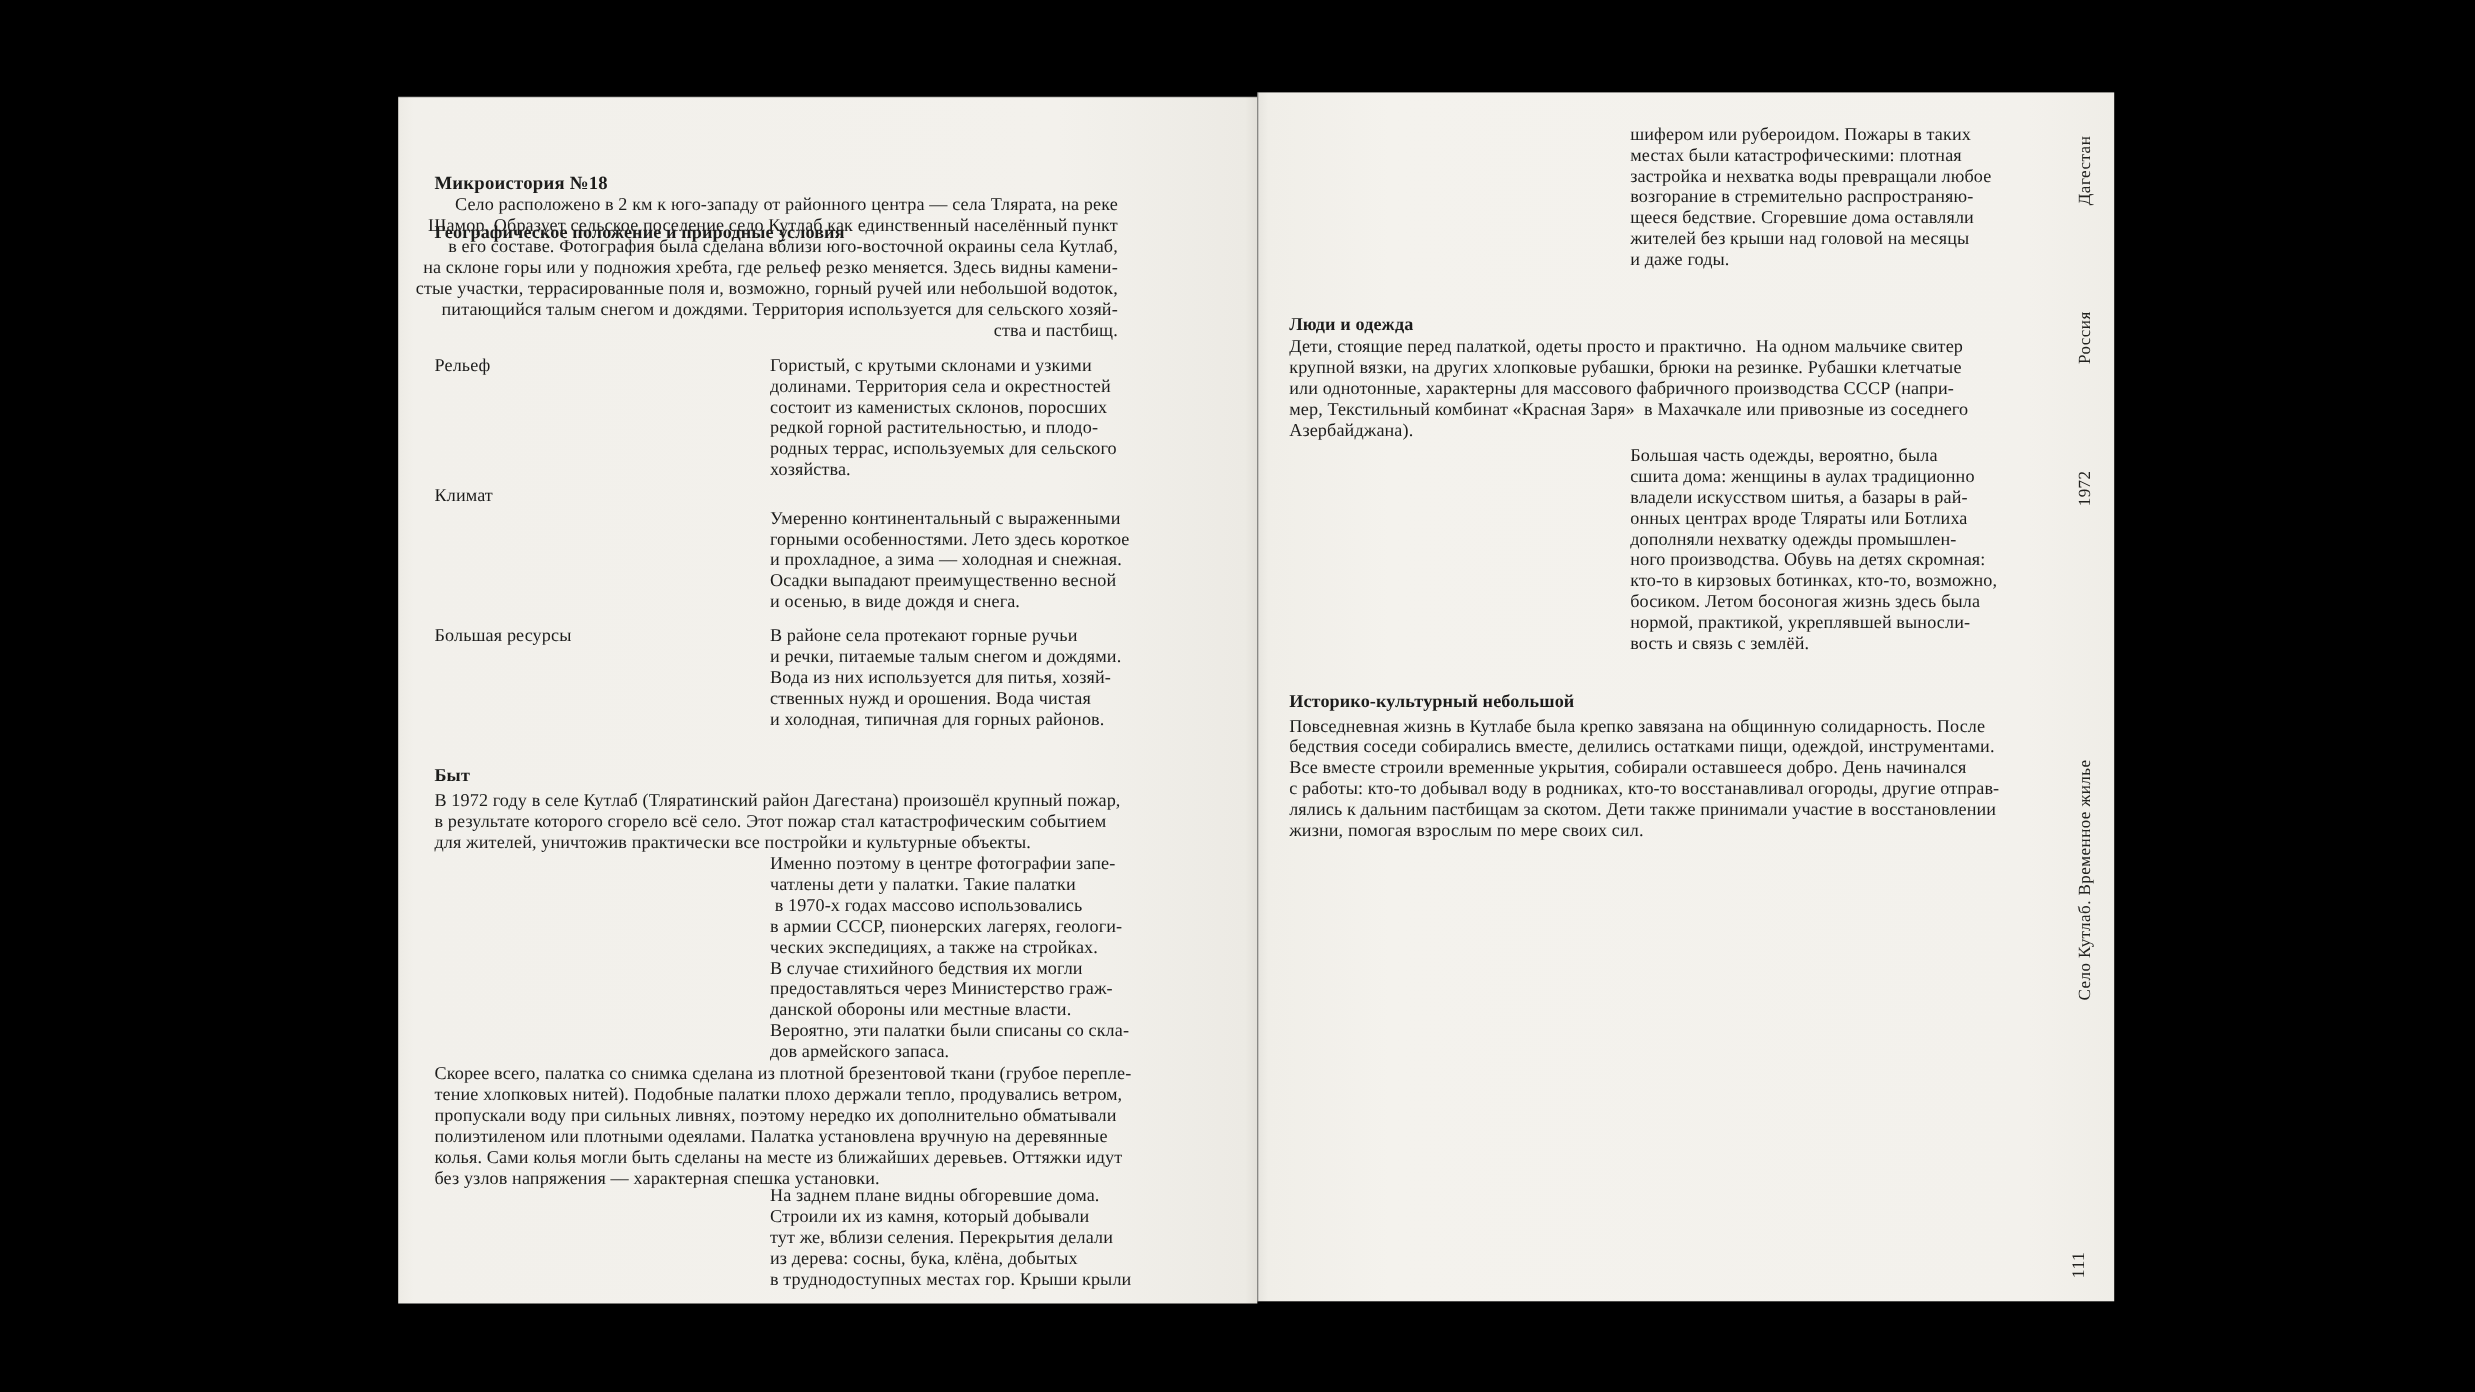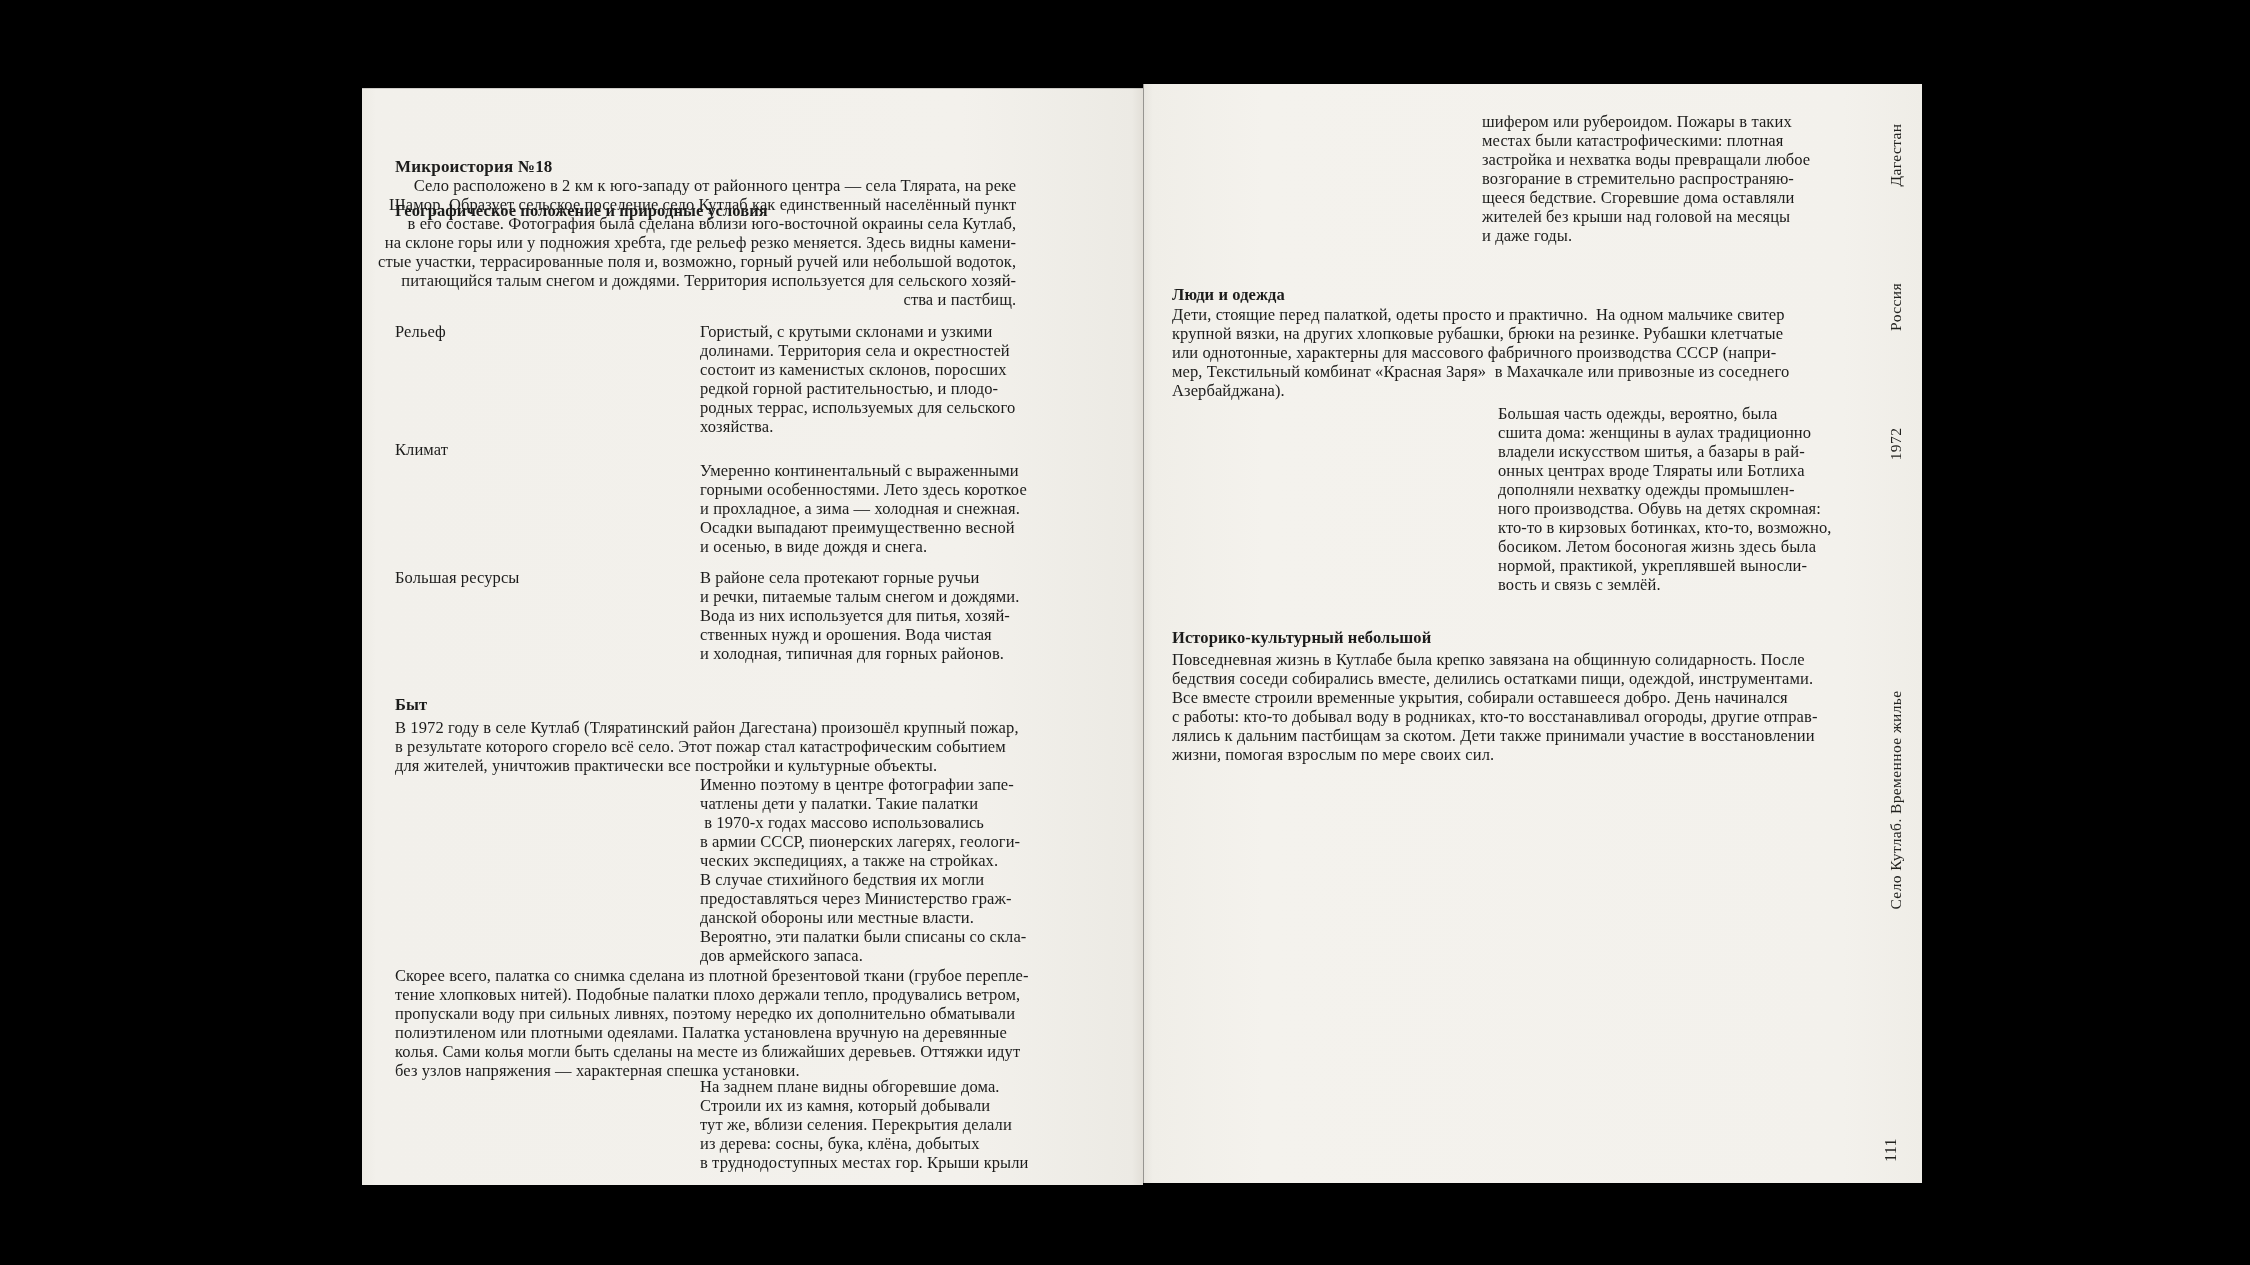--- a/index.html
+++ b/index.html
@@ -95,21 +95,21 @@
 щееся бедствие. Сгоревшие дома оставляли
 жителей без крыши над головой на месяцы
 и даже годы.</div>
 
     <div class="txt h" style="left:29px;top:201px;">Люди и одежда</div>
     <div class="txt" style="left:29px;top:221px;">Дети, стоящие перед палаткой, одеты просто и практично.  На одном мальчике свитер
 крупной вязки, на других хлопковые рубашки, брюки на резинке. Рубашки клетчатые
 или однотонные, характерны для массового фабричного производства СССР (напри-
 мер, Текстильный комбинат «Красная Заря»  в Махачкале или привозные из соседнего
 Азербайджана).</div>
-    <div class="txt" style="left:339px;top:320px;margin-left:16px;">Большая часть одежды, вероятно, была
+    <div class="txt" style="left:339px;top:320px;">Большая часть одежды, вероятно, была
 сшита дома: женщины в аулах традиционно
 владели искусством шитья, а базары в рай-
 онных центрах вроде Тляраты или Ботлиха
 дополняли нехватку одежды промышлен-
 ного производства. Обувь на детях скромная:
 кто-то в кирзовых ботинках, кто-то, возможно,
 босиком. Летом босоногая жизнь здесь была
 нормой, практикой, укреплявшей выносли-
 вость и связь с землёй.</div>
 

